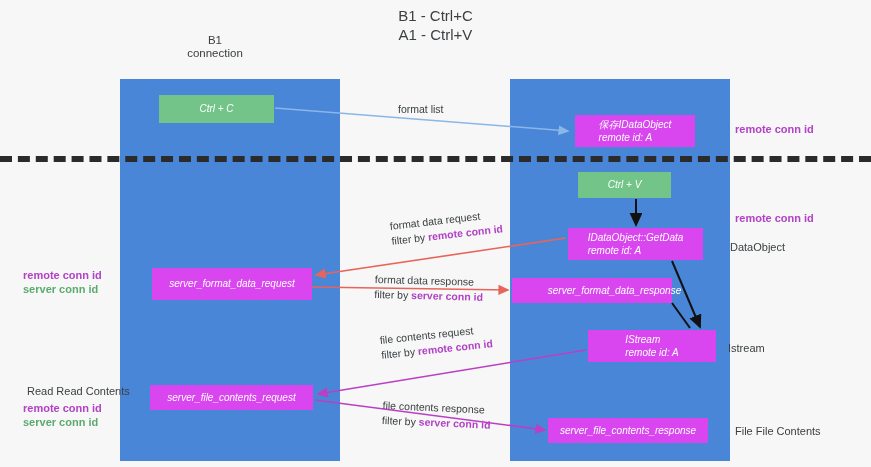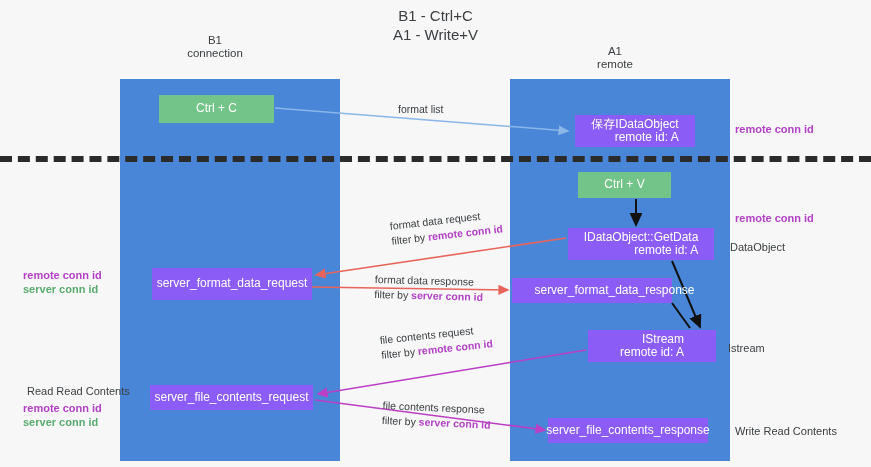--- a/index.html
+++ b/index.html
@@ -37,31 +37,32 @@
   #divider{
     left:0;top:156px;width:871px;height:0;
     border-top:6px dashed #2b2b2b;
   }
 
   
   .box{
     box-sizing:border-box;
     display:flex;flex-direction:column;
     align-items:center;justify-content:center;
-    color:#ffffff;font-size:12px;line-height:13.5px;
-    text-align:right;
+    color:#ffffff;font-size:10px;line-height:13.5px;
+    text-align:left;
     white-space:pre-line;
+    font-style:italic;
   }
   .box.green{background:#72c489;}
-  .box.orange{background:#8b5cf6;}
+  .box.orange{background:#d946ef;}
 
   #box-ctrlc{left:159px;top:95px;width:115px;height:28px;}
   #box-save-ido{left:575px;top:115px;width:120px;height:32px;}
   #box-ctrlv{left:578px;top:172px;width:93px;height:26px;}
-  #box-getdata{left:568px;top:228px;width:146px;height:32px;}
+  #box-getdata{left:568px;top:228px;width:135px;height:32px;}
   #box-sfdreq{left:152px;top:268px;width:160px;height:32px;}
   #box-sfdresp{left:512px;top:278px;width:160px;height:25px;padding-left:45px;}
   #box-istream{left:588px;top:330px;width:128px;height:32px;}
   #box-sfcreq{left:150px;top:385px;width:163px;height:25px;}
   #box-sfcresp{left:548px;top:418px;width:160px;height:25px;}
 
   
   .edge-label{
     font-size:10.5px;color:#3c4043;line-height:15px;
     white-space:nowrap;
@@ -95,26 +96,24 @@
 </style>
 </head>
 <body>
 
 <div id="stage">
 
   <div class="abs lane" id="lane-b1"></div>
   <div class="abs lane" id="lane-a1"></div>
 
   <div class="abs" id="title">B1 - Ctrl+C
-A1 - Write+V</div>
+A1 - Ctrl+V</div>
 
   <div class="abs col-head" id="head-b1">B1
 connection</div>
-  <div class="abs col-head" id="head-a1">A1
-remote</div>
 
   <svg id="wires" viewBox="0 0 871 467">
     <defs>
       <marker id="ar-blue" markerWidth="7" markerHeight="7" refX="6" refY="3.2" orient="auto">
         <path d="M0,0 L7,3.2 L0,6.4 z" fill="#8ab6e8"></path>
       </marker>
       <marker id="ar-red" markerWidth="7" markerHeight="7" refX="6" refY="3.2" orient="auto">
         <path d="M0,0 L7,3.2 L0,6.4 z" fill="#e8645a"></path>
       </marker>
       <marker id="ar-purple" markerWidth="7" markerHeight="7" refX="6" refY="3.2" orient="auto">
@@ -182,21 +181,21 @@
   </div>
 
   <div class="abs conn-note" id="note-r1">
     <span class="r">remote conn id</span>
   </div>
   <div class="abs conn-note" id="note-r2">
     <span class="r">remote conn id</span>
   </div>
   <div class="abs side" id="side-dataobject">DataObject</div>
   <div class="abs side" id="side-istream">Istream</div>
-  <div class="abs side" id="side-write">Write Read Contents</div>
+  <div class="abs side" id="side-write">File File Contents</div>
 
   <div class="abs conn-note" id="note-left-1">
     <span class="r">remote conn id</span>
     <span class="s">server conn id</span>
   </div>
   <div class="abs side" id="side-read">Read Read Contents</div>
   <div class="abs conn-note" id="note-left-2">
     <span class="r">remote conn id</span>
     <span class="s">server conn id</span>
   </div>

